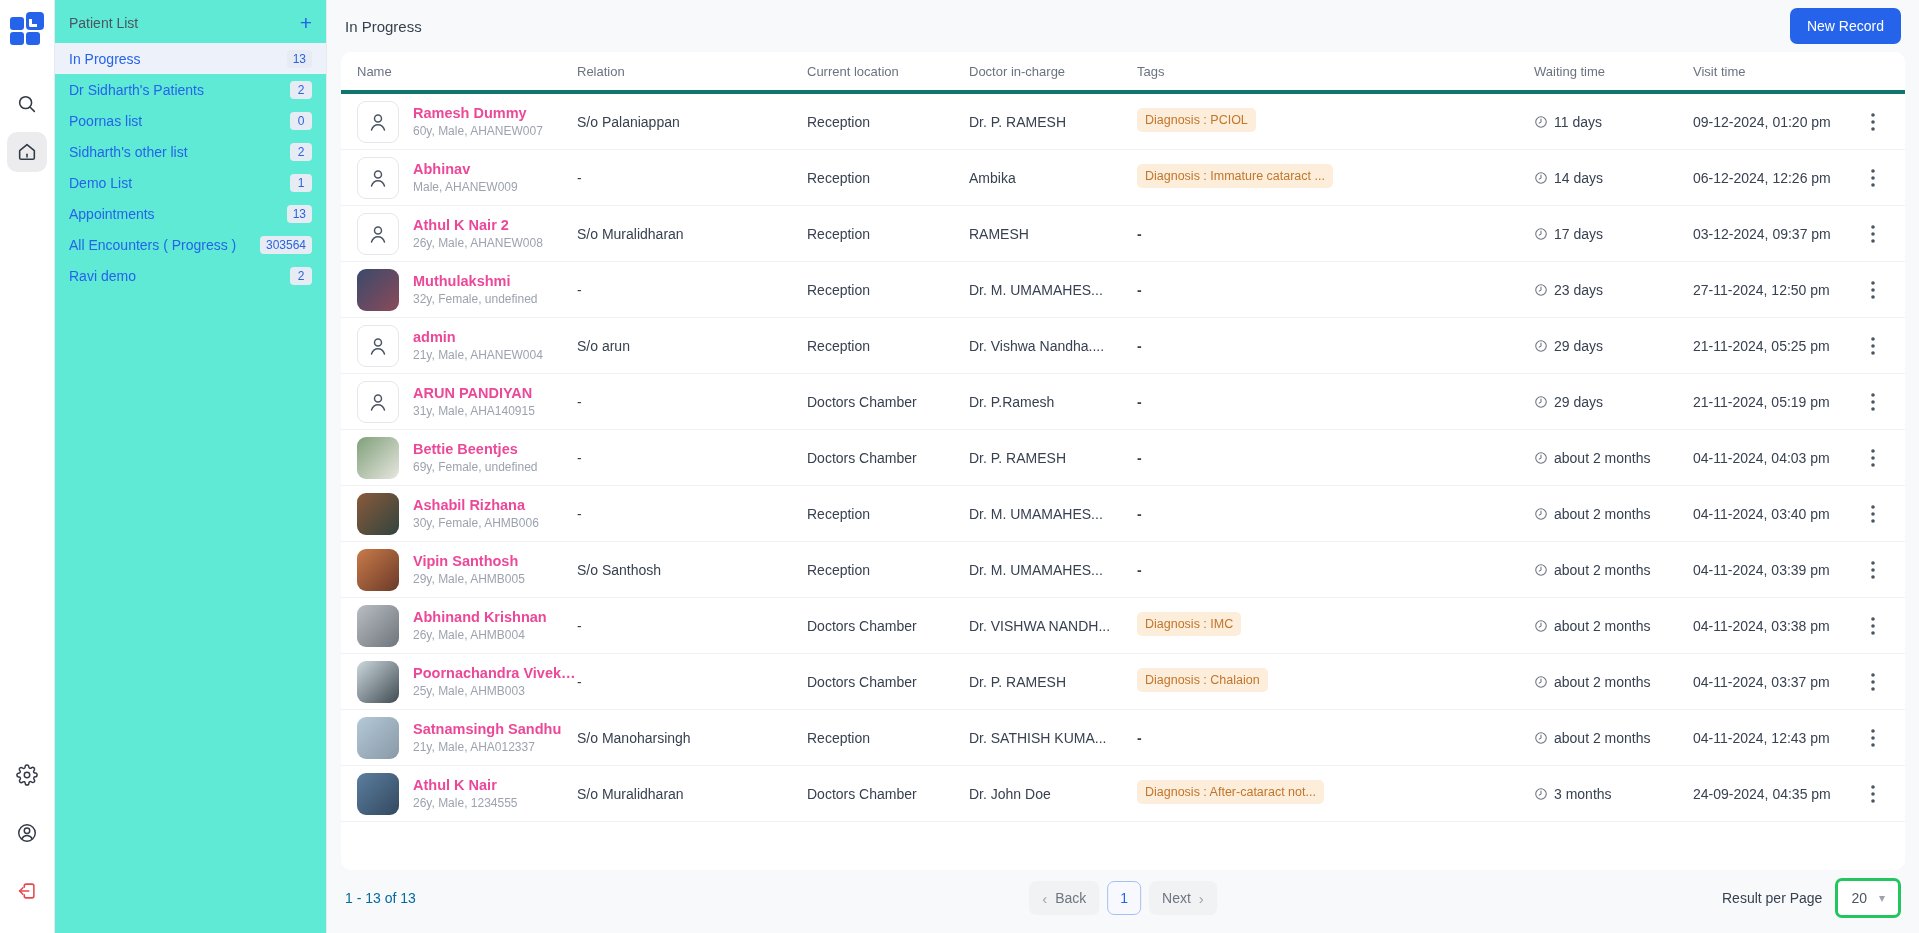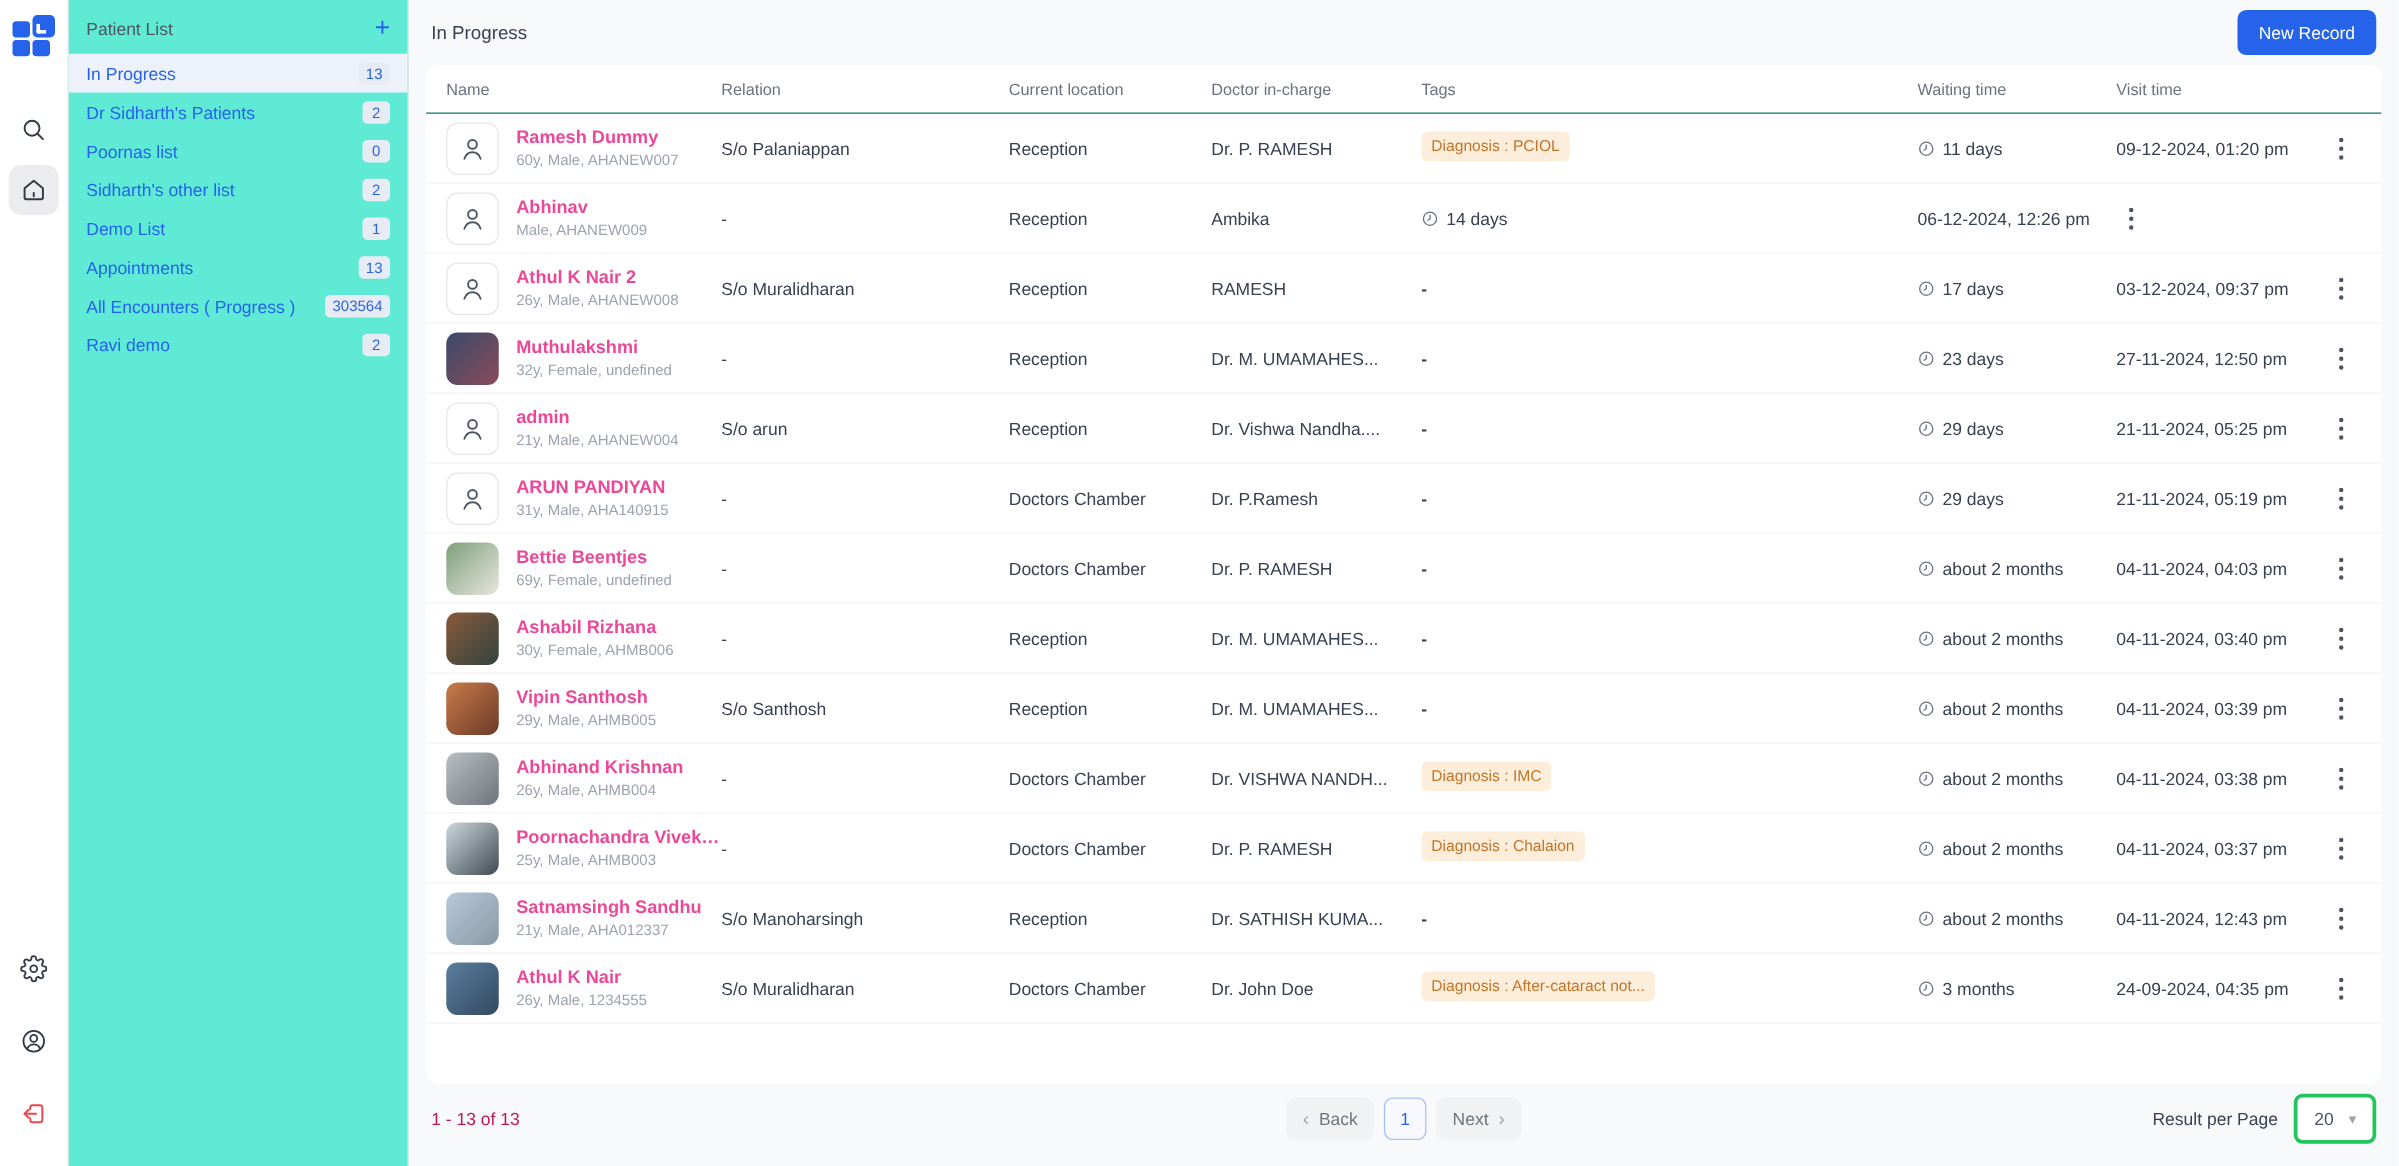--- a/index.html
+++ b/index.html
@@ -36,37 +36,37 @@
   
   .main{flex:1;background:#f8f9fb;display:flex;flex-direction:column;padding:0 14px;box-sizing:border-box;min-width:0;}
   .main-header{height:52px;flex:none;display:flex;align-items:center;justify-content:space-between;padding:0 4px;}
   .page-title{font-size:15px;color:#374151;}
   .new-record{background:#2563eb;color:#fff;border:none;border-radius:7px;font-size:14px;font-weight:500;
     padding:10px 17px;cursor:pointer;font-family:inherit;}
 
   .card{background:#fff;border-radius:10px;padding-bottom:48px;flex:none;}
   .grid-row{display:grid;grid-template-columns:220px 230px 162px 168px 1fr 159px 168px 28px;
     align-items:center;padding:0 16px;}
-  .thead{height:38px;font-size:13px;color:#6b7280;border-bottom:1px solid #0f766e;}
+  .thead{height:38px;font-size:13px;color:#6b7280;border-bottom:4px solid #0f766e;}
   .trow{height:55px;font-size:14px;color:#374151;border-bottom:1px solid #f1f2f5;cursor:pointer;}
   .name-cell{display:flex;align-items:center;gap:14px;min-width:0;}
   .avatar{width:42px;height:42px;border-radius:9px;flex:none;box-sizing:border-box;}
   .avatar.placeholder{border:1px solid #e5e7eb;background:#fff;display:flex;align-items:center;justify-content:center;}
   .pname{font-size:14.5px;font-weight:700;color:#ec4899;white-space:nowrap;overflow:hidden;text-overflow:ellipsis;}
   .pdetails{font-size:12px;color:#9ca3af;margin-top:3px;white-space:nowrap;}
   .cell{white-space:nowrap;overflow:hidden;text-overflow:ellipsis;padding-right:10px;}
   .tag-chip{display:inline-block;background:#fdeedc;color:#c2752a;font-size:12.5px;padding:5px 8px;border-radius:5px;
     white-space:nowrap;max-width:100%;overflow:hidden;text-overflow:ellipsis;box-sizing:border-box;}
   .tag-none{font-weight:700;color:#374151;}
   .waiting{display:flex;align-items:center;gap:6px;color:#374151;}
   .kebab{width:24px;height:32px;display:flex;align-items:center;justify-content:center;cursor:pointer;border-radius:6px;}
 
   
   .footer{margin-top:auto;height:56px;flex:none;display:flex;align-items:center;padding:0 4px;position:relative;margin-bottom:11px;}
-  .range{font-size:14px;color:#be185d;}
+  .range{font-size:14px;color:#0369a1;}
   .pager{position:absolute;left:50%;transform:translateX(-50%);display:flex;align-items:center;gap:8px;}
   .pill{background:#f1f2f4;border:none;border-radius:7px;padding:9px 13px;font-size:14px;color:#6f7680;
     display:flex;align-items:center;gap:8px;cursor:pointer;font-family:inherit;}
   .pill .chev{color:#9ca3af;font-size:15px;line-height:1;}
   .page-num{border:1px solid #a7c0f2;background:#f7f9ff;color:#2563eb;border-radius:7px;padding:8px 12px;
     font-size:14px;cursor:pointer;font-family:inherit;}
   .per-page{margin-left:auto;display:flex;align-items:center;gap:13px;}
   .per-page-label{font-size:14px;color:#374151;}
   .select{background:#fff;border:3px solid #22c55e;border-radius:7px;padding:9px 13px;display:flex;align-items:center;
     gap:12px;font-size:14px;color:#4b5563;cursor:pointer;}
@@ -221,20 +221,21 @@
         </svg>
       </div>
       <div style="min-width:0">
         <div class="pname">Abhinav</div>
         <div class="pdetails">Male, AHANEW009</div>
       </div>
     </div>
     <div class="cell">-</div>
     <div class="cell">Reception</div>
     <div class="cell">Ambika</div>
+    <div class="cell"><span class="tag-chip">Diagnosis : Immature cataract ...</span></div>
     <div class="waiting">
       <svg width="14" height="14" viewBox="0 0 24 24" fill="none" stroke="#6b7280" stroke-width="1.8" stroke-linecap="round">
         <circle cx="12" cy="12" r="9"></circle>
                 <path d="M12 7 V12 L9 14"></path>
       </svg>
       <span>14 days</span>
     </div>
     <div class="cell">06-12-2024, 12:26 pm</div>
     <div class="kebab">
       <svg width="4" height="18" viewBox="0 0 4 18" fill="#4b5563">

